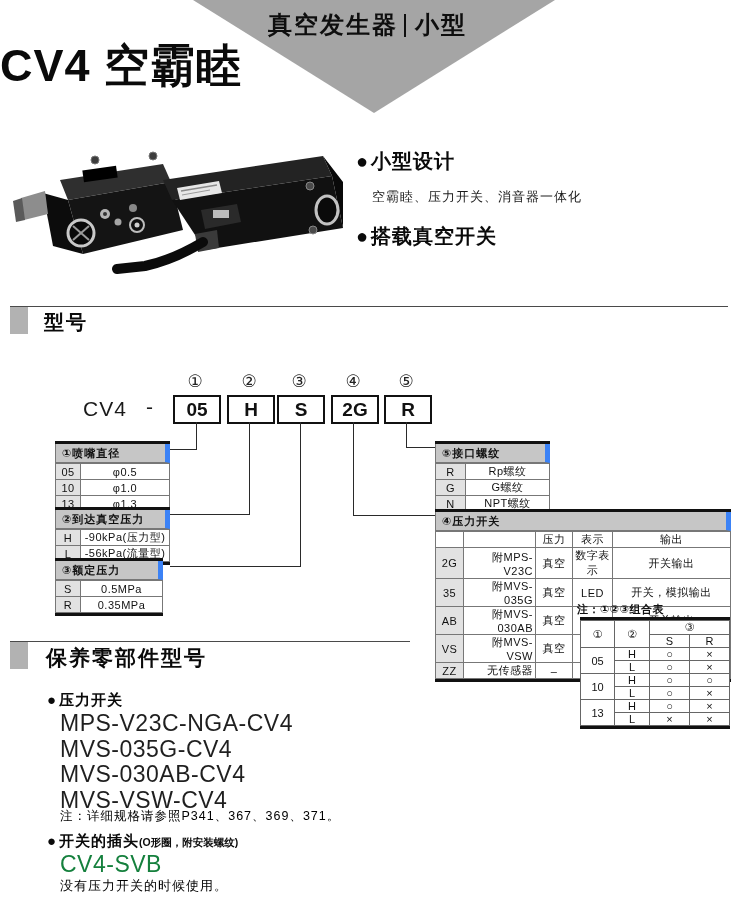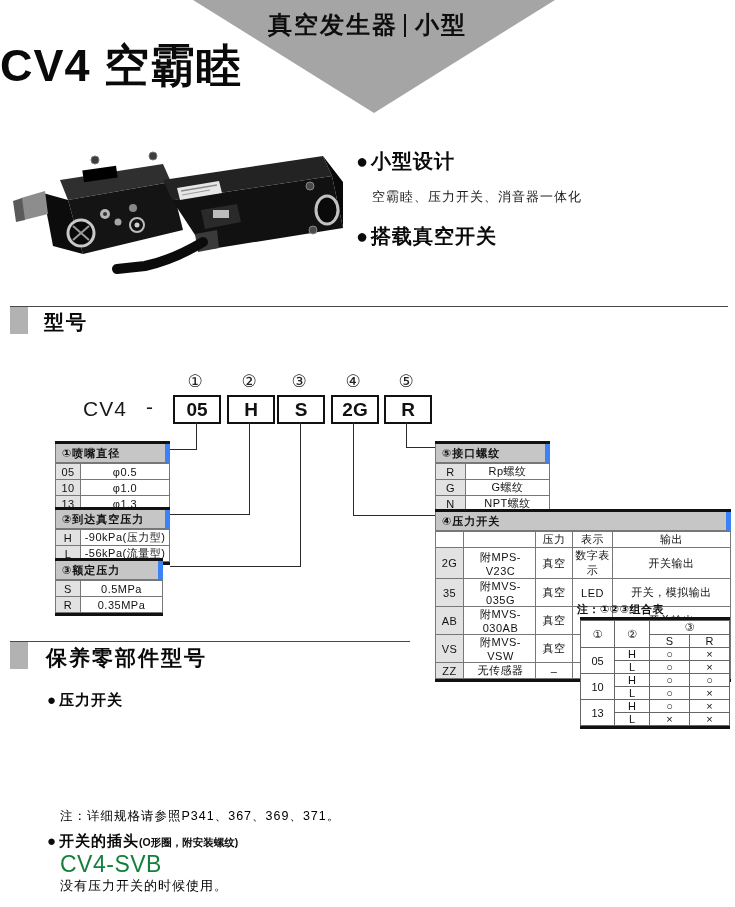--- a/index.html
+++ b/index.html
@@ -32,21 +32,21 @@
   .spec-tbl{position:absolute;border-top:3px solid #111;border-bottom:3px solid #111;background:#fff;}
   .tbl-hdr{background:#c6c6c6;border-left:1px solid #777;border-right:5px solid #3b82f6;
            border-bottom:1px solid #777;font-size:11px;font-weight:bold;color:#111;
            padding:2px 0 1px 6px;letter-spacing:1px;}
   table.tbl{border-collapse:collapse;width:100%;}
   table.tbl td{border:1px solid #777;font-size:11px;color:#111;text-align:center;
            height:15px;padding:0 2px;letter-spacing:0.5px;}
   table.tbl td:first-child{background:#e2e2e2;}
   .tbl-switch td{height:12px;}
   .tbl-switch td:first-child{background:#dadada;}
-  .tbl-switch td:nth-child(2){text-align:center;padding-left:4px;}
+  .tbl-switch td:nth-child(2){text-align:right;padding-left:4px;}
   .tbl-switch tr:first-child td{background:#fff;}
   .tbl-combo{border-collapse:collapse;}
   .tbl-combo th,.tbl-combo td{border:1px solid #666;font-size:11px;font-weight:normal;
            color:#111;text-align:center;background:#fff;padding:0;}
   .tbl-combo th{height:12px;}
   .tbl-combo td{height:12px;}
   .combo-wrap{position:absolute;border-top:3px solid #111;border-bottom:3px solid #111;}
   .note{position:absolute;font-size:11px;color:#111;letter-spacing:0.5px;}
   
   .mt-bullet{position:absolute;font-size:15px;font-weight:bold;color:#0a0a0a;letter-spacing:1px;}
@@ -341,20 +341,26 @@
     </table>
   </div>
 
   <div class="sec-rule" style="left:10px;top:641px;width:400px;"></div>
   <div class="sec-square" style="left:10px;top:642px;"></div>
   <div class="sec-title" style="left:46px;top:644px;font-size:21px;">保养零部件型号</div>
 
   <div class="mt-bullet" style="left:47px;top:691px;">
     <span class="bullet">●</span><span>压力开关</span>
   </div>
+  <div class="mt-models" style="left:60px;top:711px;">
+    <div>MPS-V23C-NGA-CV4</div>
+    <div>MVS-035G-CV4</div>
+    <div>MVS-030AB-CV4</div>
+    <div>MVS-VSW-CV4</div>
+  </div>
   <div class="mt-note" style="left:60px;top:808px;">注：详细规格请参照P341、367、369、371。</div>
 
   <div class="mt-bullet" style="left:47px;top:832px;">
     <span class="bullet">●</span><span>开关的插头</span><small>(O形圈，附安装螺纹)</small>
   </div>
   <div class="mt-model-big" style="left:60px;top:851px;">CV4-SVB</div>
   <div class="mt-note" style="left:60px;top:877px;font-size:13px;text-align:center;">没有压力开关的时候使用。</div>
 
 </div>
 

